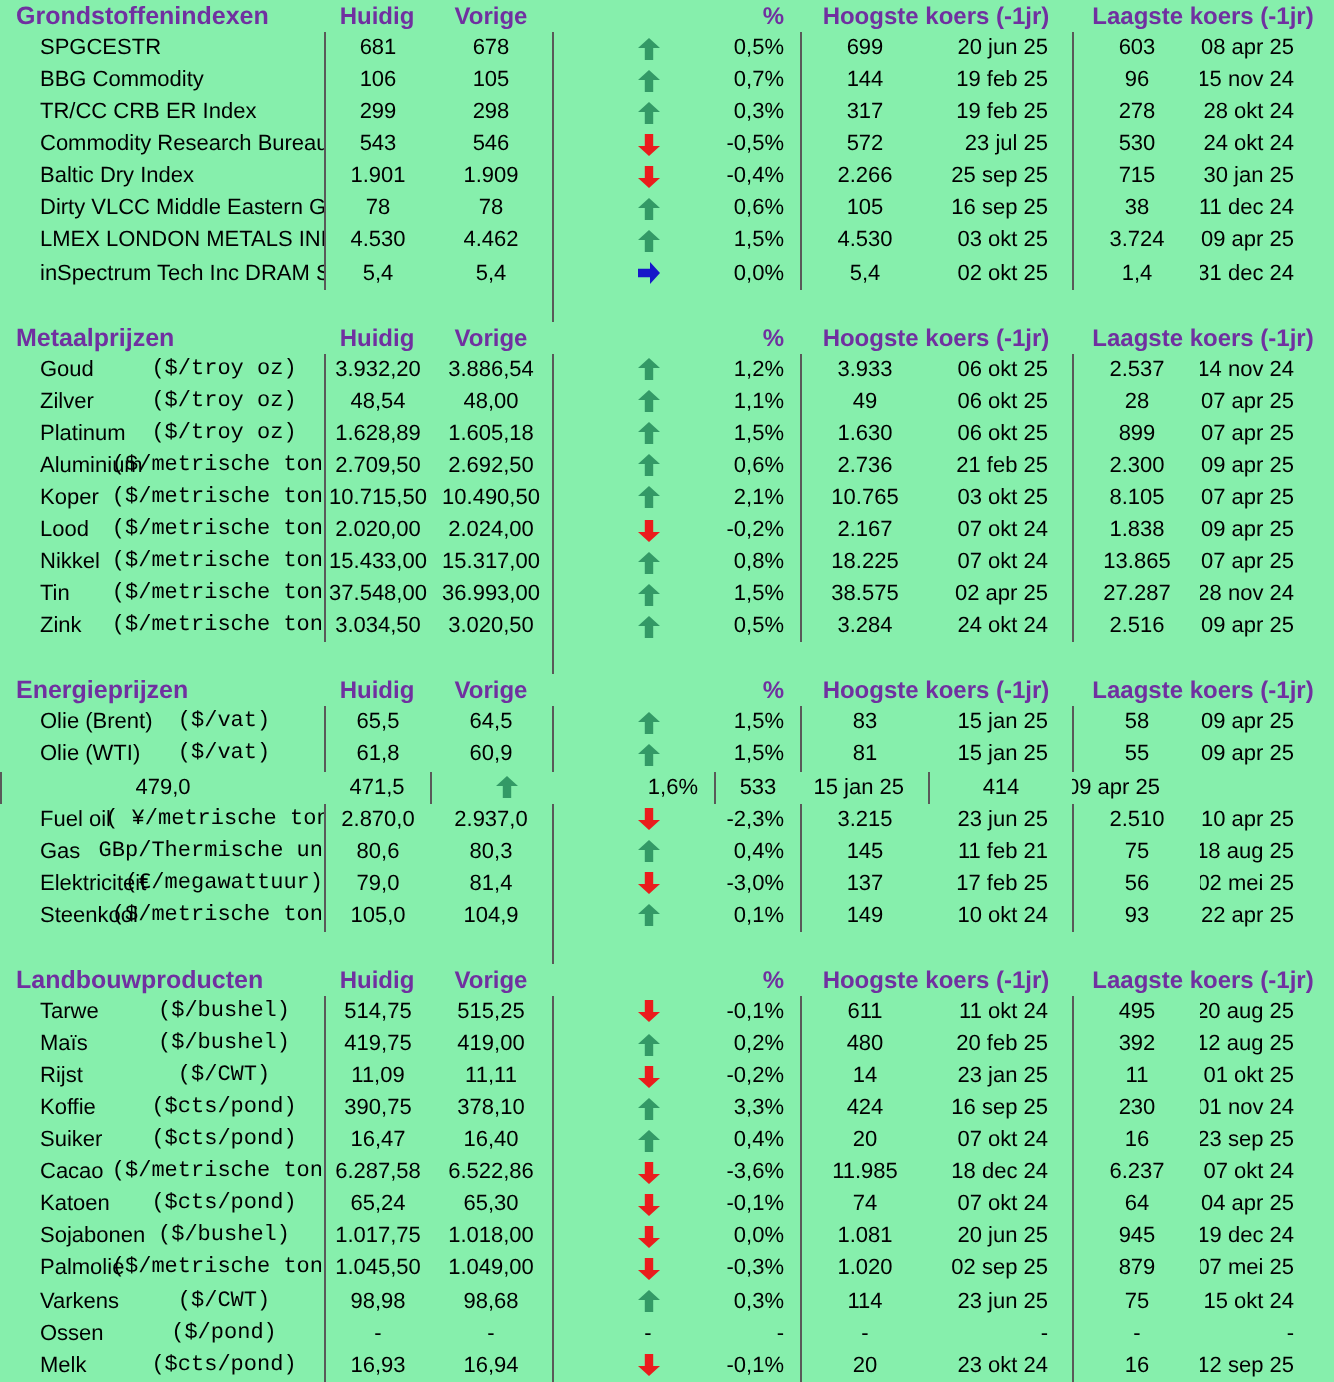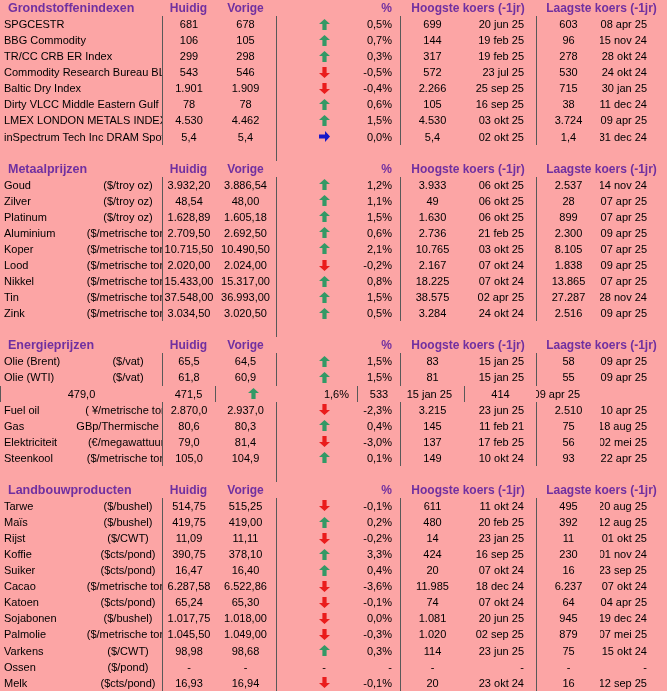--- a/index.html
+++ b/index.html
@@ -1,33 +1,33 @@
 <!DOCTYPE html>
 <html><head>
 <meta charset="utf-8">
 <style>
   html,body { margin:0; padding:0; background:#ffffff; }
   #sheet {
-    width:667px; height:691px; background:#fca5a5; overflow:hidden;
+    width:667px; height:691px; background:#86efac; overflow:hidden;
     font-family:"Liberation Sans","DejaVu Sans",sans-serif;
     font-size:11px; color:#000;
   }
   .row {
     display:grid;
     grid-template-columns:162px 53px 61px 81px 43px 64px 72px 64px 67px;
     height:16.07px;
   }
   .cell {
     box-sizing:border-box; height:100%;
     display:flex; align-items:center; overflow:hidden;
     white-space:nowrap;
   }
   .c1 { position:relative; }
-  .name { padding-left:4px; white-space:nowrap; }
-  .unit { position:absolute; left:128px; transform:translateX(-50%); white-space:pre; }
+  .name { padding-left:20px; white-space:nowrap; }
+  .unit { position:absolute; left:112px; transform:translateX(-50%); white-space:pre;font-family:Liberation Mono, monospace; }
   .c-huidig, .c-vorige, .c-hv, .c-lv { justify-content:center; }
   .c-arrow { justify-content:center; padding-left:14px; }
   .c-pct { justify-content:flex-end; padding-right:8px; }
   .c-hd { justify-content:flex-end; padding-right:12px; }
   .c-ld { justify-content:flex-end; padding-right:20px; }
   .span2h { grid-column:span 2; justify-content:center; }
   .data .b, .spacer .b { border-left:1px solid #595959; }
   .hdr { color:#7030a0; font-weight:bold; font-size:12px; }
   .title { color:#7030a0; font-weight:bold; font-size:12.5px; padding-left:8px; }
   .arr { display:block; }

